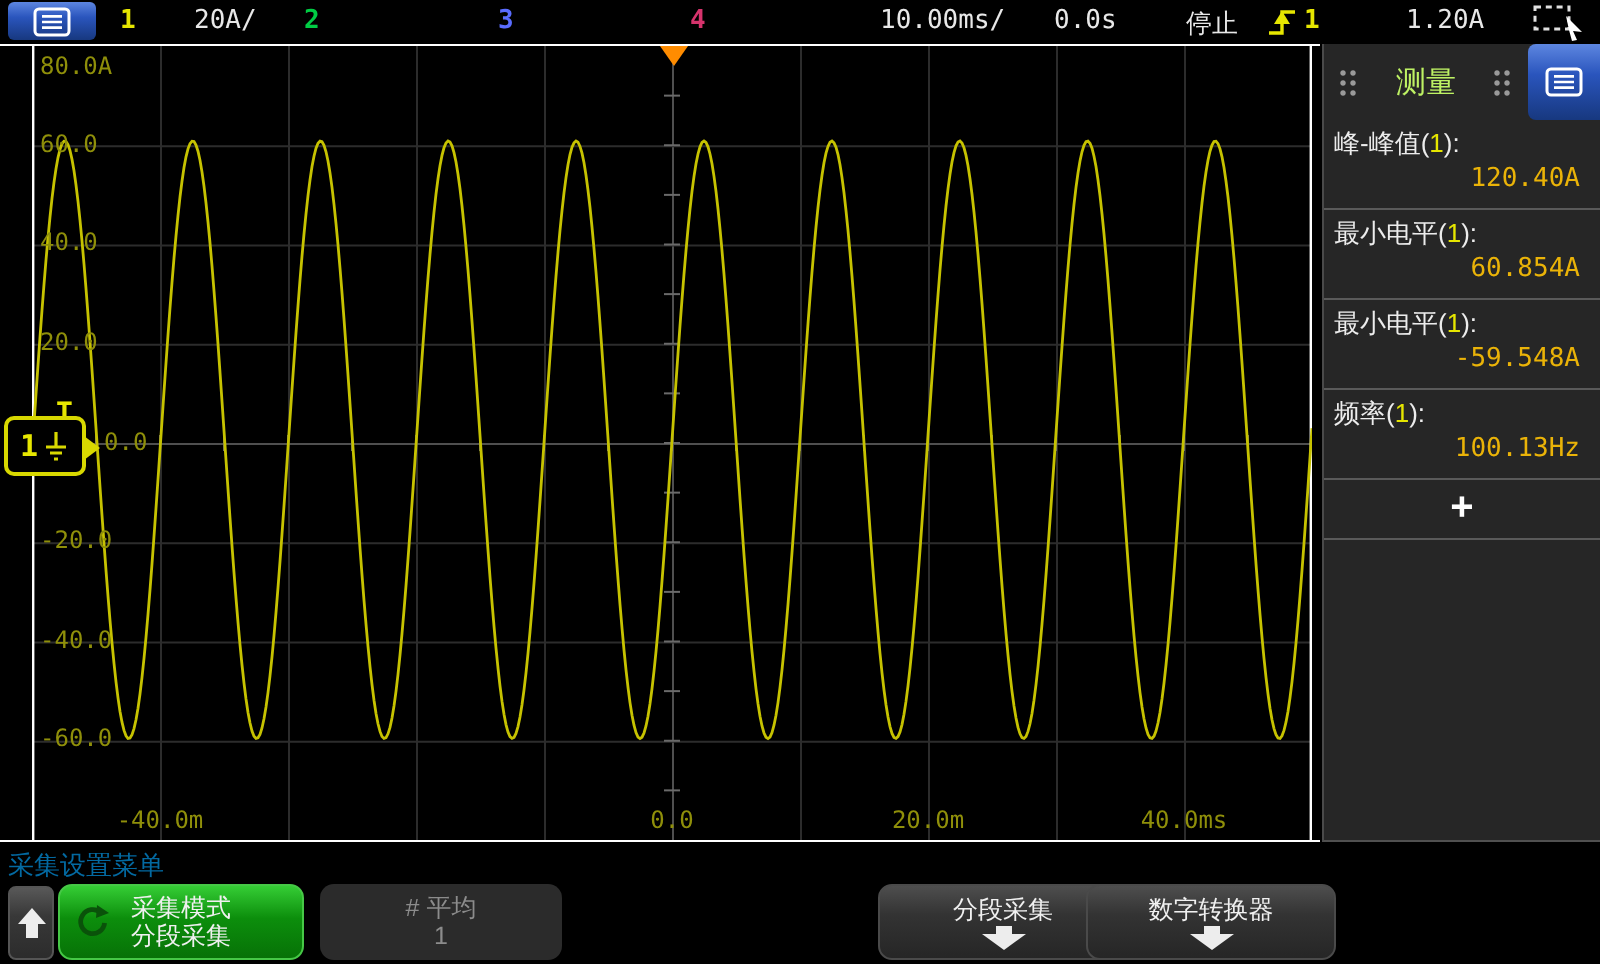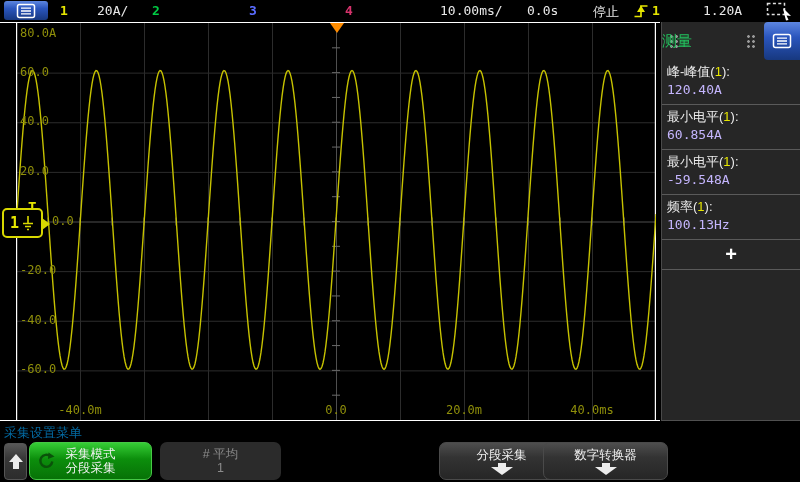--- a/index.html
+++ b/index.html
@@ -28,31 +28,31 @@
   #ch1-marker { position:absolute; left:2px; top:185px; width:41px; height:30px; background:#000;
     border:2px solid #d8d800; border-radius:5px; display:flex; align-items:center; justify-content:center; gap:2px; z-index:5; }
   #ch1-marker .num { color:#e6e600; font-weight:bold; font-size:15px; font-family:"DejaVu Sans Mono", monospace; }
   #ch1-marker .arrow { position:absolute; right:-9px; top:8px; width:0; height:0;
     border-left:8px solid #d8d800; border-top:6px solid transparent; border-bottom:6px solid transparent; }
 
   
   #panel { position:absolute; left:661px; top:22px; width:139px; height:399px; background:#262626;
     border-left:1px solid #4a4a4a; border-bottom:1px solid #505050; }
   #panel-header { position:relative; height:38px; }
-  #panel-title { position:absolute; left:0; right:36px; top:10px; text-align:left; color:#22c55e; font-size:15px; }
+  #panel-title { position:absolute; left:0; right:36px; top:10px; text-align:center; color:#bef264; font-size:15px; }
   .grip { position:absolute; top:12px; width:10px; height:14px;
     background-image:radial-gradient(circle,#999 1.1px,transparent 1.6px); background-size:5px 5px; }
   #grip-l { left:7px; } #grip-r { right:44px; }
   #panel-menu-btn { position:absolute; right:0; top:0; width:36px; height:38px;
     background:linear-gradient(#5d86e0,#2a55bd 40%,#17387f); border-radius:4px 0 0 4px;
     display:flex; align-items:center; justify-content:center; }
   .mrow { padding:3px 6px 5px 5px; border-bottom:1px solid #5a5a5a; }
   .mlabel { font-size:13px; color:#ececec; line-height:17px; white-space:nowrap; }
   .mlabel .src { color:#e6e600; }
-  .mvalue { font-size:13px; color:#c4b5fd; padding-right:4px; line-height:19px;
+  .mvalue { font-size:13px; color:#eab308; text-align:right; padding-right:4px; line-height:19px;
     font-family:"DejaVu Sans Mono", monospace; }
   #add-meas { height:30px; border-bottom:1px solid #5a5a5a; display:flex; align-items:center; justify-content:center;
     color:#fff; font-size:20px; font-weight:bold; cursor:pointer; }
 
   
   #bottom { position:absolute; left:0; top:422px; width:800px; height:60px; background:#000; }
   #menu-title { position:absolute; left:4px; top:2px; font-size:13px; color:#0369a1; }
   .softkey { position:absolute; top:20px; height:38px; border-radius:7px; display:flex;
     flex-direction:column; align-items:center; justify-content:center; line-height:14px; }
   .softkey .l1, .softkey .l2 { font-size:12.5px; color:#f0f0f0; white-space:nowrap; }

